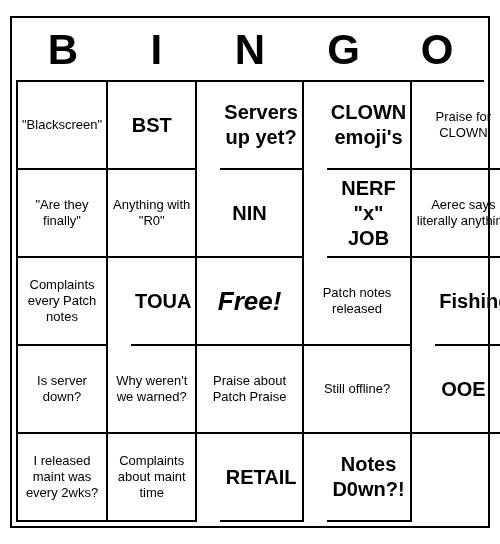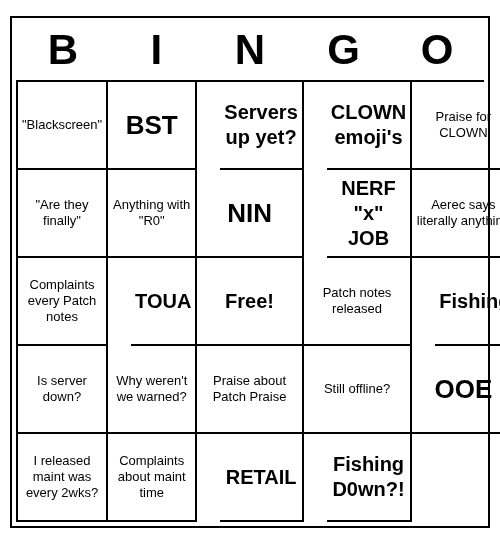--- a/index.html
+++ b/index.html
@@ -54,33 +54,34 @@
       justify-content: center;
       text-align: center;
       padding: 4px;
       min-height: 88px;
       font-size: 13px;
       line-height: 1.25;
       font-family: Arial, sans-serif;
     }
 
     .bingo-cell.large {
-      font-size: 26px;
+      font-size: 20px;
       font-weight: bold;
     }
 
     .bingo-cell.medium {
       font-size: 20px;
       font-weight: bold;
       margin-left: 23px;
     }
 
     .bingo-cell.free {
-      font-size: 20px;
+      font-size: 26px;
       font-weight: bold;
+      font-style: italic;
     }
   </style>
 </head>
 <body>
 
 <div class="bingo-card">
   <div class="bingo-header">
   <div class="bingo-header-cell">B</div>
       <div class="bingo-header-cell">I</div>
       <div class="bingo-header-cell">N</div>
@@ -104,15 +105,15 @@
       <div class="bingo-cell">Patch notes released</div>
       <div class="bingo-cell medium">Fishing</div>
       <div class="bingo-cell">Is server down?</div>
       <div class="bingo-cell">Why weren't we warned?</div>
       <div class="bingo-cell">Praise about Patch Praise</div>
       <div class="bingo-cell">Still offline?</div>
       <div class="bingo-cell large">OOE</div>
       <div class="bingo-cell">I released maint was every 2wks?</div>
       <div class="bingo-cell">Complaints about maint time</div>
       <div class="bingo-cell medium">RETAIL</div>
-      <div class="bingo-cell medium">Fishing D0wn?!</div>
+      <div class="bingo-cell medium">Notes D0wn?!</div>
     </div>
 </div>
 
 </body></html>

